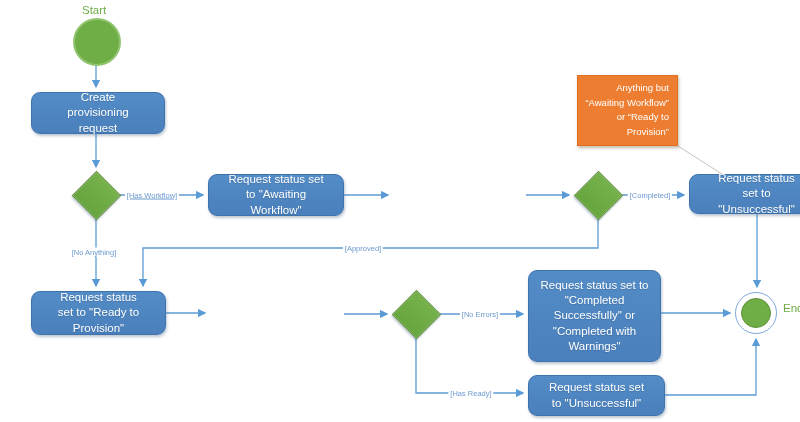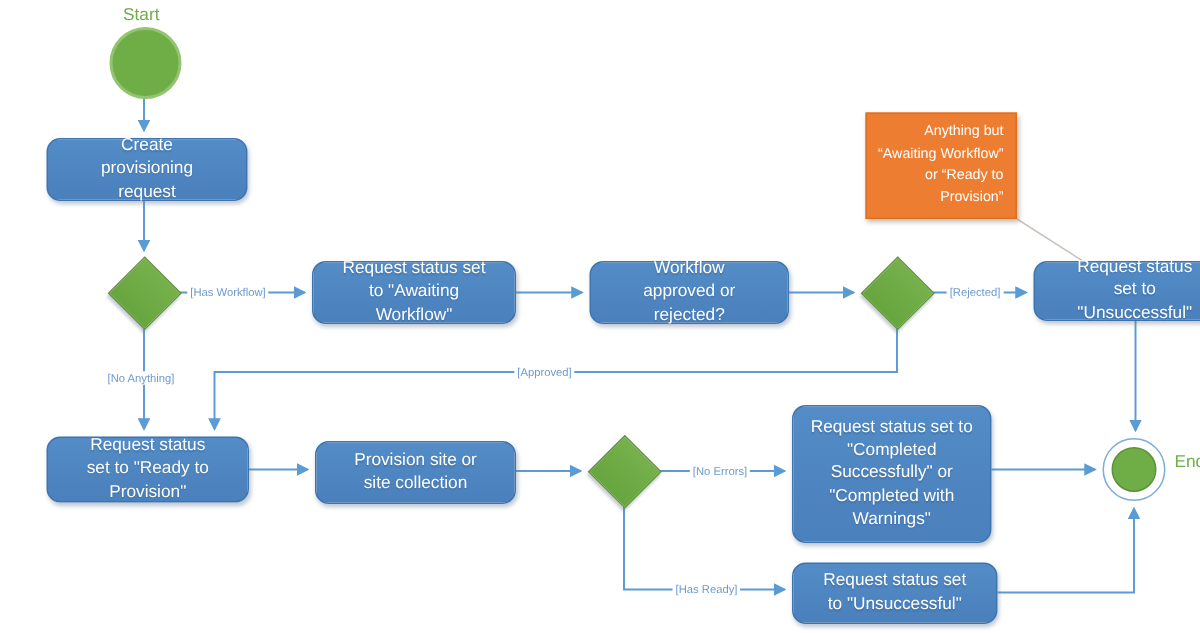--- a/index.html
+++ b/index.html
@@ -94,50 +94,44 @@
   <span class="terminal-label" style="left:755px;top:302px;">End</span>
 
   <div class="box" style="left:3px;top:92px;width:134px;height:42px;">
     <span>Create provisioning request</span>
   </div>
 
   <div class="box" style="left:180px;top:174px;width:136px;height:42px;">
     <span>Request status set to "Awaiting Workflow"</span>
   </div>
 
-  <div class="box" style="left:365px;top:174px;width:133px;height:42px;">
-    <span>Workflow approved or rejected?</span>
-  </div>
 
   <div class="box" style="left:661px;top:174px;width:135px;height:40px;">
     <span>Request status set to "Unsuccessful"</span>
   </div>
 
   <div class="box" style="left:3px;top:291px;width:135px;height:44px;">
     <span>Request status set to "Ready to Provision"</span>
   </div>
 
-  <div class="box pad-wide" style="left:182px;top:294px;width:134px;height:42px;">
-    <span>Provision site or site collection</span>
-  </div>
 
   <div class="box pad-med" style="left:500px;top:270px;width:133px;height:92px;">
     <span>Request status set to "Completed Successfully" or "Completed with Warnings"</span>
   </div>
 
   <div class="box" style="left:500px;top:375px;width:137px;height:41px;">
     <span>Request status set to "Unsuccessful"</span>
   </div>
 
   <div class="diamond" style="left:51px;top:178px;"></div>
   <div class="diamond" style="left:553px;top:178px;"></div>
   <div class="diamond" style="left:371px;top:297px;"></div>
 
   <div class="callout">Anything but “Awaiting Workflow” or “Ready to Provision”</div>
 
-  <span class="edge-label" style="left:124px;top:195px;">[Has Workflow]</span>
+  <span class="edge-label" style="left:124px;top:195px;text-decoration:underline;">[Has Workflow]</span>
   <span class="edge-label" style="left:66px;top:252px;">[No Anything]</span>
-  <span class="edge-label" style="left:622px;top:195px;">[Rejected]</span>
+  <span class="edge-label" style="left:622px;top:195px;">[Completed]</span>
   <span class="edge-label" style="left:335px;top:248px;text-align:center;">[Approved]</span>
   <span class="edge-label" style="left:452px;top:314px;text-align:center;">[No Errors]</span>
   <span class="edge-label" style="left:443px;top:393px;">[Has Ready]</span>
 
 </div>
 
 </body></html>

